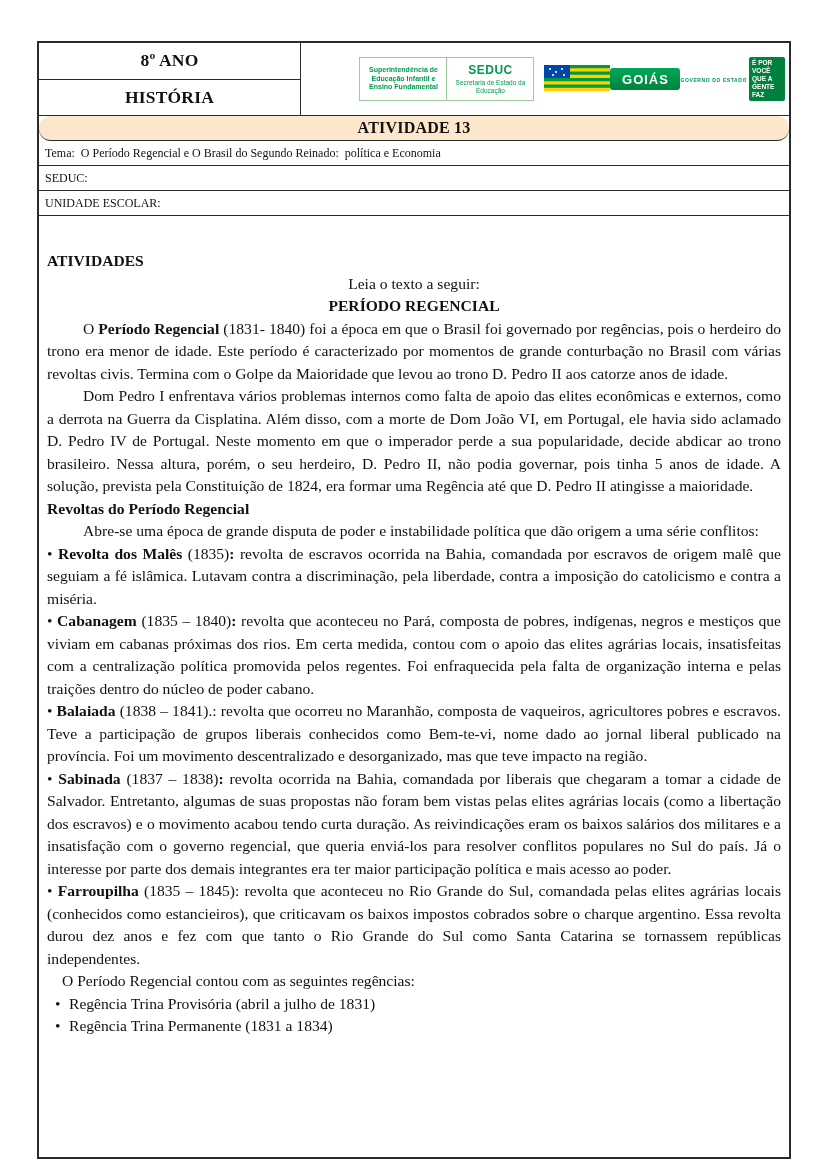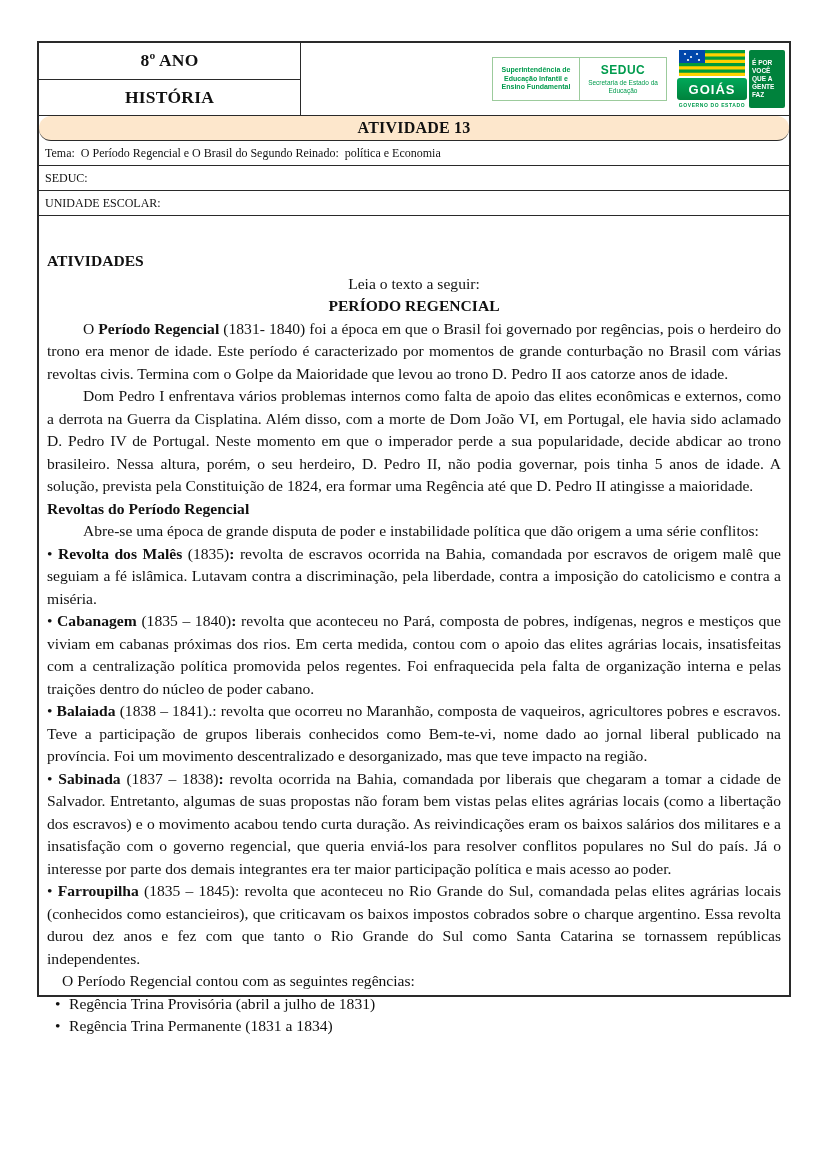--- a/index.html
+++ b/index.html
@@ -8,21 +8,21 @@
     --brand-green:#009B4D;
     --brand-green-dark:#00823C;
     --flag-green:#009B3A;
     --flag-yellow:#FFD100;
     --flag-blue:#0047AB;
   }
   *{box-sizing:border-box;margin:0;padding:0;}
   html,body{width:828px;height:1171px;background:#ffffff;}
   body{position:relative;font-family:"Liberation Serif", serif;color:#111;}
   .frame{
-    position:absolute;left:37px;top:41px;width:754px;height:956px;
+    position:absolute;left:37px;top:41px;width:754px;height:1118px;
     border:2px solid var(--line);background:#fff;
   }
   
   .hdr-top{display:flex;border-bottom:1px solid var(--line);height:73px;}
   .hdr-left{width:262px;border-right:1px solid var(--line);display:flex;flex-direction:column;}
   .hdr-grade,.hdr-subject{
     flex:1;display:flex;align-items:center;justify-content:center;
     font-weight:bold;font-size:17.5px;letter-spacing:.2px;
   }
   .hdr-grade{border-bottom:1px solid var(--line);}
@@ -33,21 +33,21 @@
   .logo-box{
     width:88px;height:44px;border:1px solid #9ccb9c;background:#fff;
     display:flex;flex-direction:column;align-items:center;justify-content:center;
     text-align:center;color:var(--brand-green);
   }
   .logo-box.first{margin-right:-11px;}
   .sup-text{font-size:7px;font-weight:bold;line-height:1.25;padding:0 4px;}
   .seduc-title{font-size:12px;font-weight:bold;letter-spacing:.5px;}
   .seduc-sub{font-size:6.5px;line-height:1.25;margin-top:2px;}
   .goias{display:flex;align-items:stretch;}
-  .goias-left{display:flex;flex-direction:column;align-items:center;}
+  .goias-left{display:flex;flex-direction:row;align-items:center;}
   .flag{display:block;margin-bottom:2px;}
   .goias-box{
     width:70px;height:22px;border-radius:3px;
     background:linear-gradient(180deg,#00a859,var(--brand-green-dark));
     color:#fff;font-weight:bold;font-size:13px;letter-spacing:1px;
     display:flex;align-items:center;justify-content:center;
   }
   .governo{font-size:5px;color:var(--brand-green);letter-spacing:.6px;margin-top:2px;font-weight:bold;}
   .slogan{
     width:36px;margin-left:2px;border-radius:2px;

